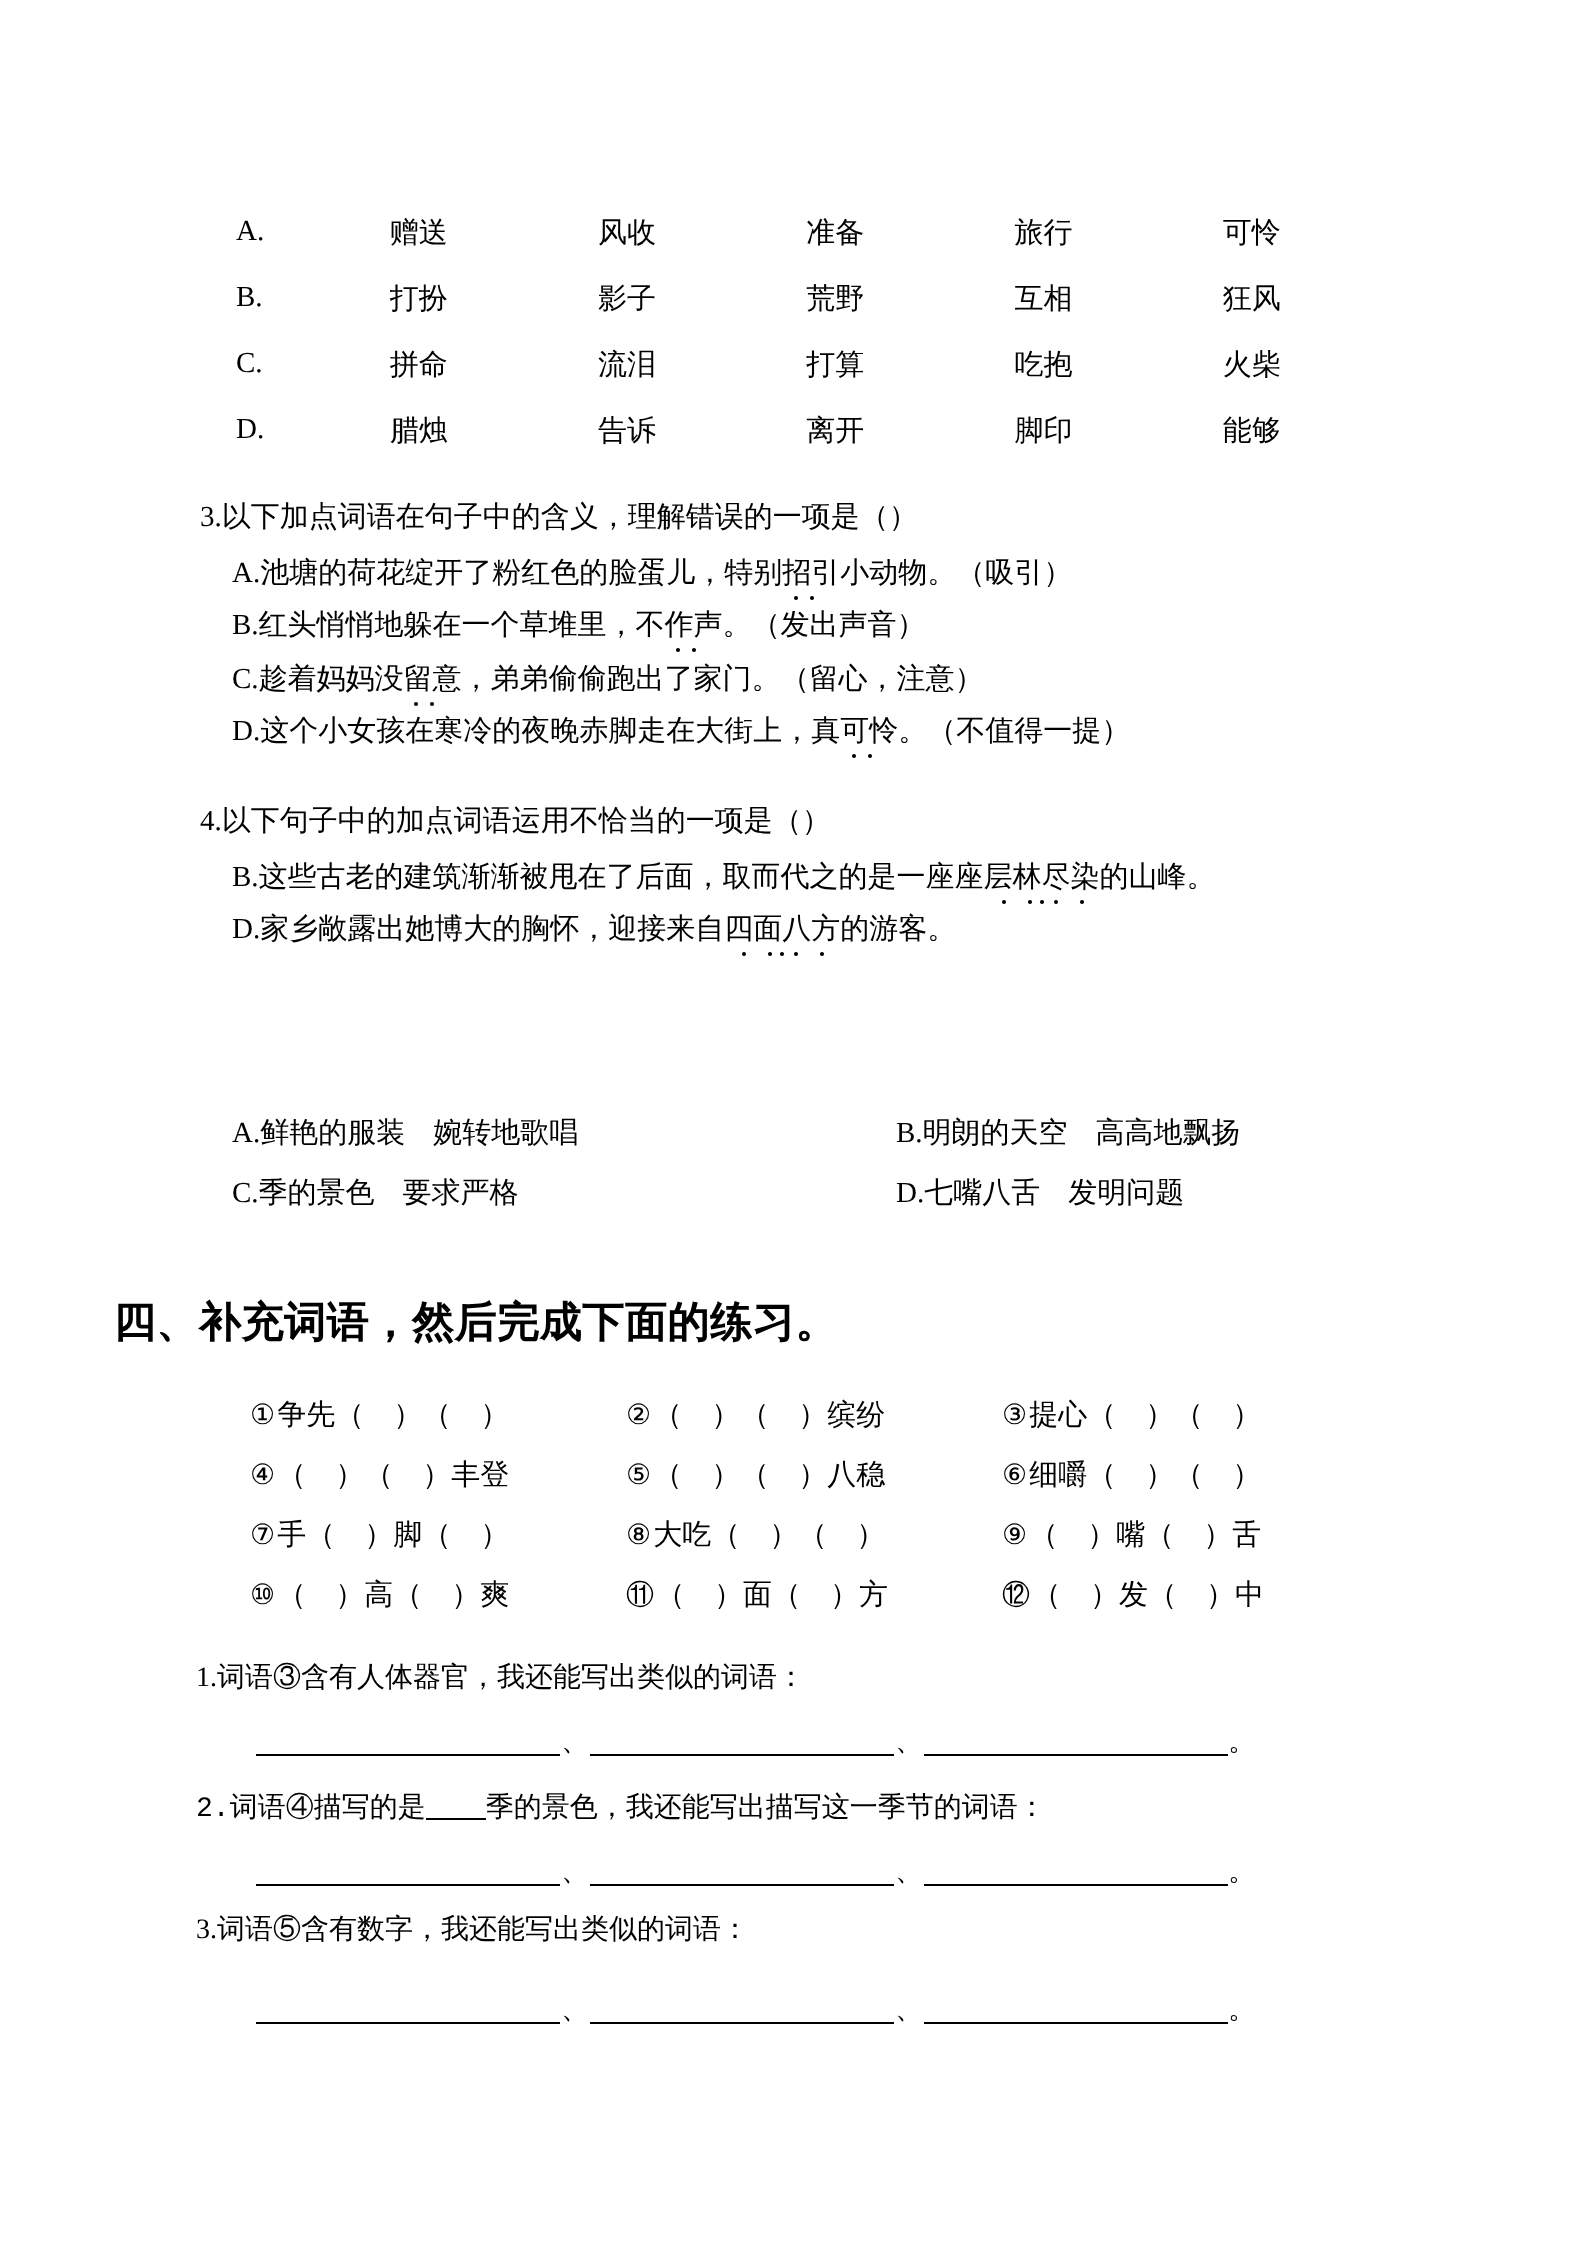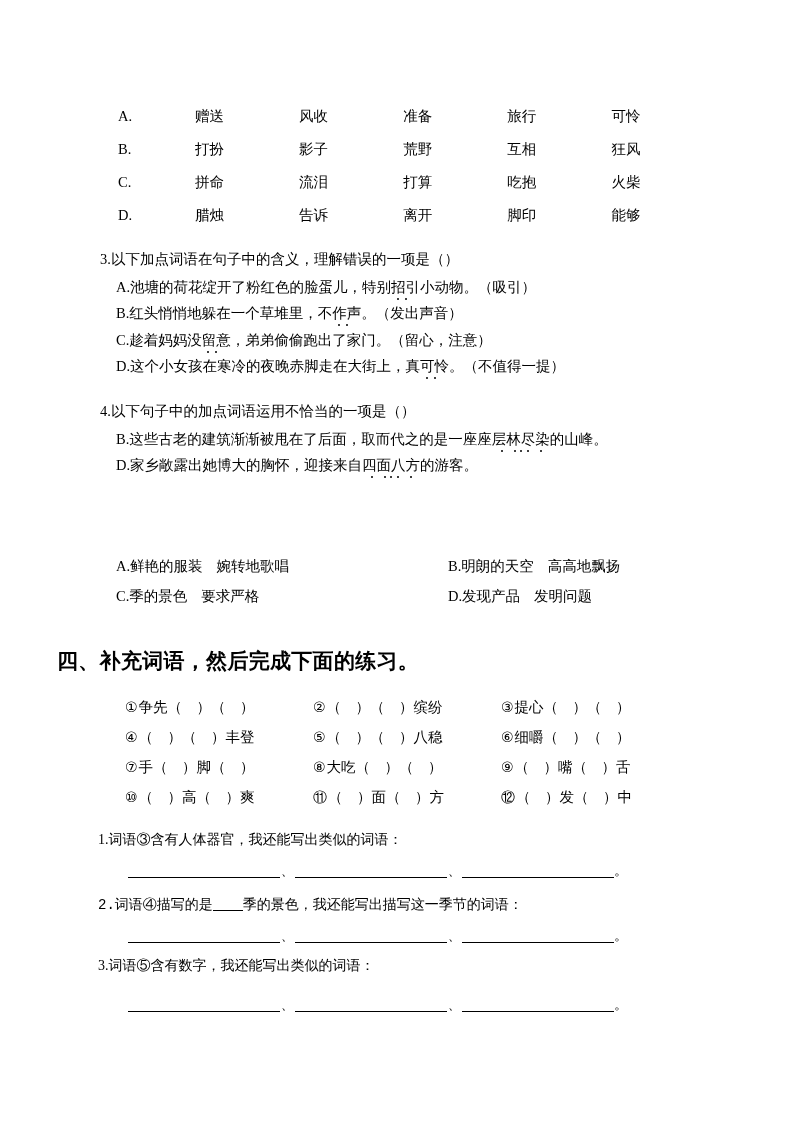--- a/index.html
+++ b/index.html
@@ -232,21 +232,21 @@
   </div>
 
   <div class="question" style="top:557px;">
     <div class="two-col">
       <div class="row">
         <span class="colA"><span>A.</span><span>鲜艳的服装</span><span class="gapw"></span><span>婉转地歌唱</span></span>
         <span class="colB"><span>B.</span><span>明朗的天空</span><span class="gapw"></span><span>高高地飘扬</span></span>
       </div>
       <div class="row">
         <span class="colA"><span>C.</span><span>季的景色</span><span class="gapw"></span><span>要求严格</span></span>
-        <span class="colB"><span>D.</span><span>发现产品</span><span class="gapw"></span><span>发明问题</span></span>
+        <span class="colB"><span>D.</span><span>七嘴八舌</span><span class="gapw"></span><span>发明问题</span></span>
       </div>
     </div>
   </div>
 
   <div class="section-heading">四、补充词语，然后完成下面的练习。</div>
 
   <table class="idiom-grid">
     <tbody>
         <tr>
       <td class="c1"><span class="cnum">①</span><span class="blank-paren">争先（　）（　）</span></td>

